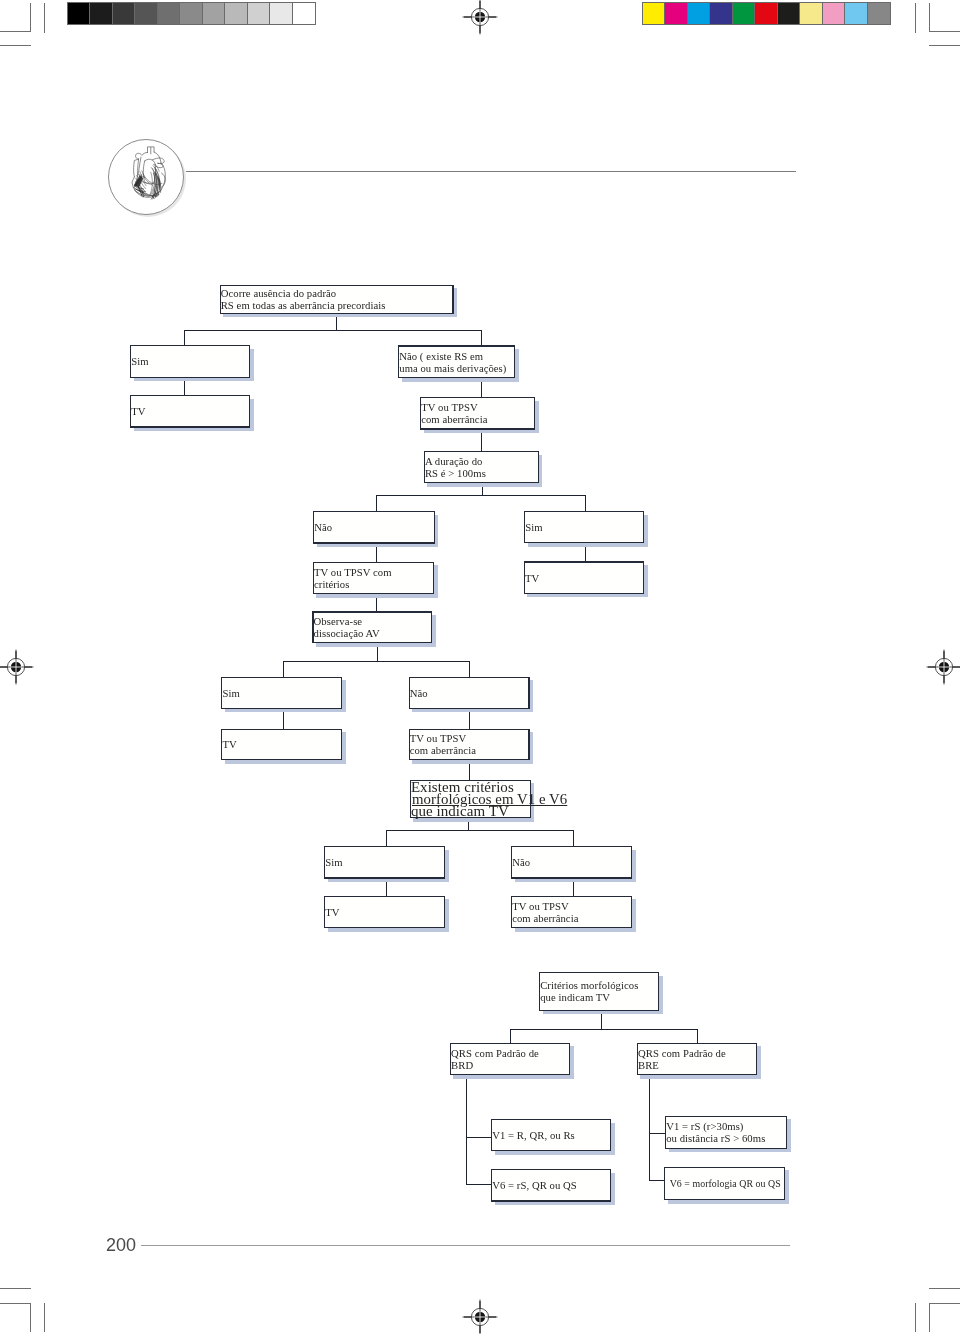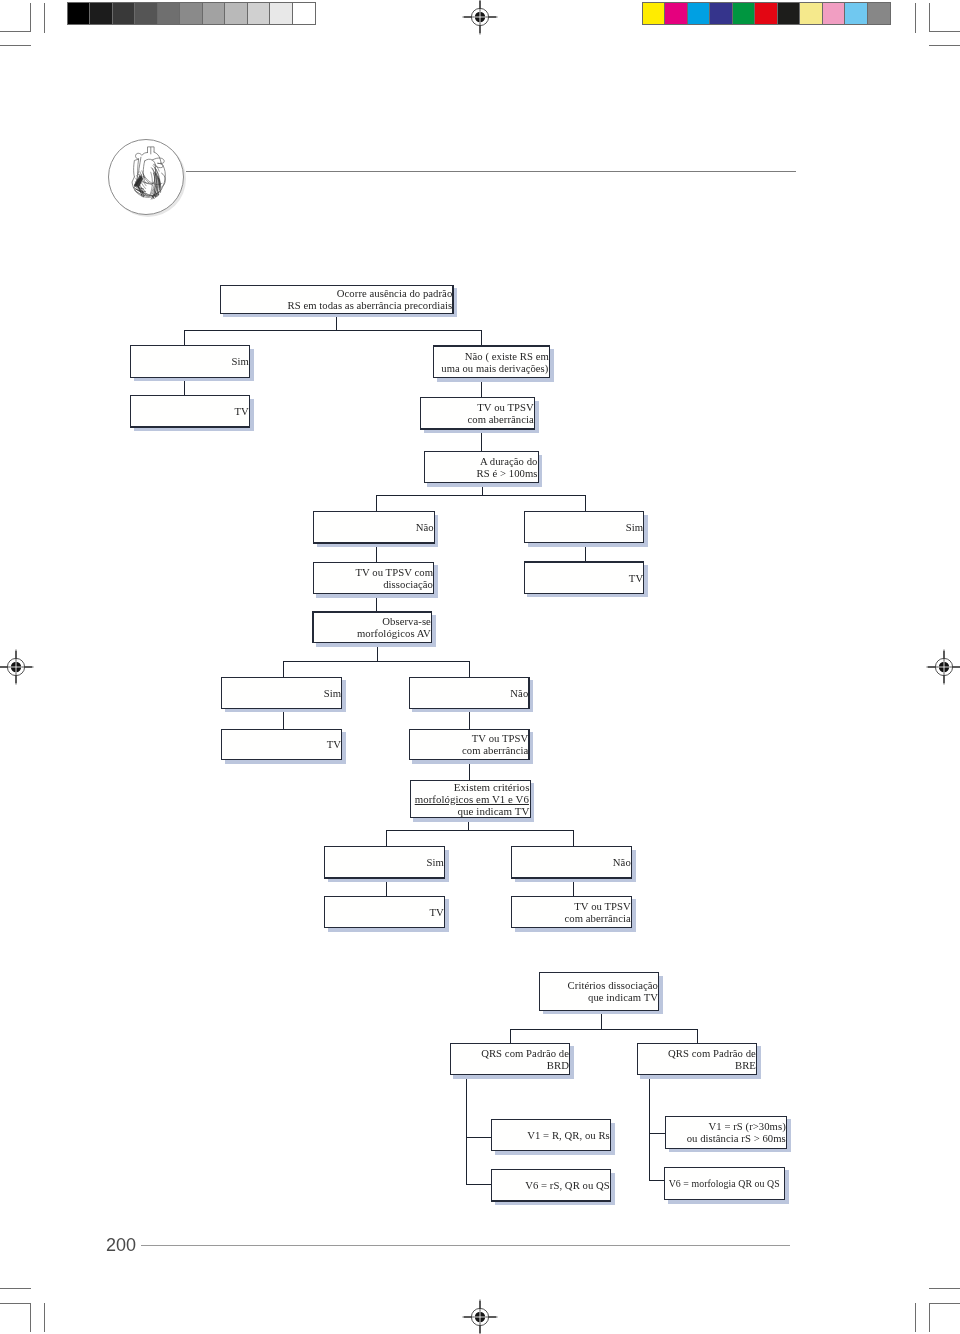--- a/index.html
+++ b/index.html
@@ -23,21 +23,21 @@
                background:#fff;box-sizing:border-box;}
   .logo-shadow{position:absolute;border-radius:50%;background:#e6e6e6;}
   .header-rule{position:absolute;background:#7c7c7c;height:1px;}
 
   
   .node{position:absolute;box-sizing:border-box;background:#242a38;
         display:flex;align-items:center;justify-content:center;
         text-align:center;color:#262626;line-height:12.1px;font-size:10.7px;
         letter-spacing:0.05px;z-index:2;padding:1.2px;}
   .node>div{background:#fffffe;width:100%;height:100%;display:flex;
-        align-items:flex-end;justify-content:center;flex-direction:column;}
+        align-items:flex-start;justify-content:center;flex-direction:column;}
   .nodeshadow{position:absolute;z-index:1;}
   .nodewrap{position:absolute;}
   .node .ln{display:block;white-space:nowrap;}
   .conn{position:absolute;background:#1d2330;}
 
   
   .pagenum{position:absolute;font-family:"Liberation Sans",sans-serif;
            color:#4a4a4a;font-size:18px;}
   .footer-rule{position:absolute;background:#9a9a9a;height:1px;}
 </style>
@@ -286,21 +286,21 @@
         </div>
       </div>
       <div class="nodewrap" style="left: 130px; top: 345px; width: 120px; height: 32.8px;">
         <div class="abs nodeshadow" style="left: 3.6px; top: 3.6px; width: 120px; height: 32.8px; background: rgb(188, 198, 221);"></div>
         <div class="node" style="left: 0px; top: 0px; width: 120px; height: 32.8px; font-size: 10.7px;">
           <div>
             <span class="ln">Sim</span>
           </div>
         </div>
       </div>
-      <div class="nodewrap" style="left: 433px; top: 345.4px; width: 117px; height: 32.6px;">
+      <div class="nodewrap" style="left: 398px; top: 345.4px; width: 117px; height: 32.6px;">
         <div class="abs nodeshadow" style="left: 3.6px; top: 3.6px; width: 117px; height: 32.6px; background: rgb(188, 198, 221);"></div>
         <div class="node" style="left: 0px; top: 0px; width: 117px; height: 32.6px; font-size: 10.7px;">
           <div>
             <span class="ln">Não ( existe RS em</span>
             <span class="ln" style="display: inline-block; transform-origin: center center; transform: scaleX(0.9935);">uma ou mais derivações)</span>
           </div>
         </div>
       </div>
       <div class="nodewrap" style="left: 130px; top: 395px; width: 120px; height: 32.5px;">
         <div class="abs nodeshadow" style="left: 3.6px; top: 3.6px; width: 120px; height: 32.5px; background: rgb(188, 198, 221);"></div>
@@ -342,38 +342,38 @@
           <div>
             <span class="ln">Sim</span>
           </div>
         </div>
       </div>
       <div class="nodewrap" style="left: 312.8px; top: 561.7px; width: 121.4px; height: 32.3px;">
         <div class="abs nodeshadow" style="left: 3.6px; top: 3.6px; width: 121.4px; height: 32.3px; background: rgb(188, 198, 221);"></div>
         <div class="node" style="left: 0px; top: 0px; width: 121.4px; height: 32.3px; font-size: 10.7px;">
           <div>
             <span class="ln">TV ou TPSV com</span>
-            <span class="ln">dissociação</span>
+            <span class="ln">critérios</span>
           </div>
         </div>
       </div>
       <div class="nodewrap" style="left: 523.7px; top: 561.4px; width: 120.7px; height: 32.5px;">
         <div class="abs nodeshadow" style="left: 3.6px; top: 3.6px; width: 120.7px; height: 32.5px; background: rgb(188, 198, 221);"></div>
         <div class="node" style="left: 0px; top: 0px; width: 120.7px; height: 32.5px; font-size: 10.7px;">
           <div>
             <span class="ln">TV</span>
           </div>
         </div>
       </div>
       <div class="nodewrap" style="left: 312.4px; top: 611.4px; width: 119.7px; height: 32.1px;">
         <div class="abs nodeshadow" style="left: 3.6px; top: 3.6px; width: 119.7px; height: 32.1px; background: rgb(188, 198, 221);"></div>
         <div class="node" style="left: 0px; top: 0px; width: 119.7px; height: 32.1px; font-size: 10.7px;">
           <div>
             <span class="ln">Observa-se</span>
-            <span class="ln">morfológicos AV</span>
+            <span class="ln">dissociação AV</span>
           </div>
         </div>
       </div>
       <div class="nodewrap" style="left: 221.3px; top: 676.8px; width: 121px; height: 31.9px;">
         <div class="abs nodeshadow" style="left: 3.6px; top: 3.6px; width: 121px; height: 31.9px; background: rgb(188, 198, 221);"></div>
         <div class="node" style="left: 0px; top: 0px; width: 121px; height: 31.9px; font-size: 10.7px;">
           <div>
             <span class="ln">Sim</span>
           </div>
         </div>
@@ -398,21 +398,21 @@
         <div class="abs nodeshadow" style="left: 3.6px; top: 3.6px; width: 121px; height: 31.5px; background: rgb(188, 198, 221);"></div>
         <div class="node" style="left: 0px; top: 0px; width: 121px; height: 31.5px; font-size: 10.7px;">
           <div>
             <span class="ln">TV ou TPSV</span>
             <span class="ln">com aberrância</span>
           </div>
         </div>
       </div>
       <div class="nodewrap" style="left: 409.7px; top: 779.5px; width: 121px; height: 38.6px;">
         <div class="abs nodeshadow" style="left: 3.6px; top: 3.6px; width: 121px; height: 38.6px; background: rgb(188, 198, 221);"></div>
-        <div class="node" style="left: 0px; top: 0px; width: 121px; height: 38.6px; font-size: 11px;">
+        <div class="node" style="left: 0px; top: 0px; width: 121px; height: 38.6px; font-size: 15px;">
           <div>
             <span class="ln">Existem critérios</span>
             <span class="ln" style="display: inline-block; transform-origin: center center; transform: scaleX(0.9878); text-decoration: underline;">morfológicos em V1 e V6</span>
             <span class="ln">que indicam TV</span>
           </div>
         </div>
       </div>
       <div class="nodewrap" style="left: 324px; top: 846px; width: 121px; height: 32.5px;">
         <div class="abs nodeshadow" style="left: 3.6px; top: 3.6px; width: 121px; height: 32.5px; background: rgb(188, 198, 221);"></div>
         <div class="node" style="left: 0px; top: 0px; width: 121px; height: 32.5px; font-size: 10.7px;">
@@ -443,21 +443,21 @@
           <div>
             <span class="ln">TV ou TPSV</span>
             <span class="ln">com aberrância</span>
           </div>
         </div>
       </div>
       <div class="nodewrap" style="left: 539px; top: 972px; width: 120.2px; height: 38.9px;">
         <div class="abs nodeshadow" style="left: 3.6px; top: 3.6px; width: 120.2px; height: 38.9px; background: rgb(188, 198, 221);"></div>
         <div class="node" style="left: 0px; top: 0px; width: 120.2px; height: 38.9px; font-size: 10.7px;">
           <div>
-            <span class="ln">Critérios dissociação</span>
+            <span class="ln">Critérios morfológicos</span>
             <span class="ln">que indicam TV</span>
           </div>
         </div>
       </div>
       <div class="nodewrap" style="left: 449.9px; top: 1042.6px; width: 120.3px; height: 32.7px;">
         <div class="abs nodeshadow" style="left: 3.6px; top: 3.6px; width: 120.3px; height: 32.7px; background: rgb(188, 198, 221);"></div>
         <div class="node" style="left: 0px; top: 0px; width: 120.3px; height: 32.7px; font-size: 10.7px;">
           <div>
             <span class="ln">QRS com Padrão de</span>
             <span class="ln">BRD</span>

